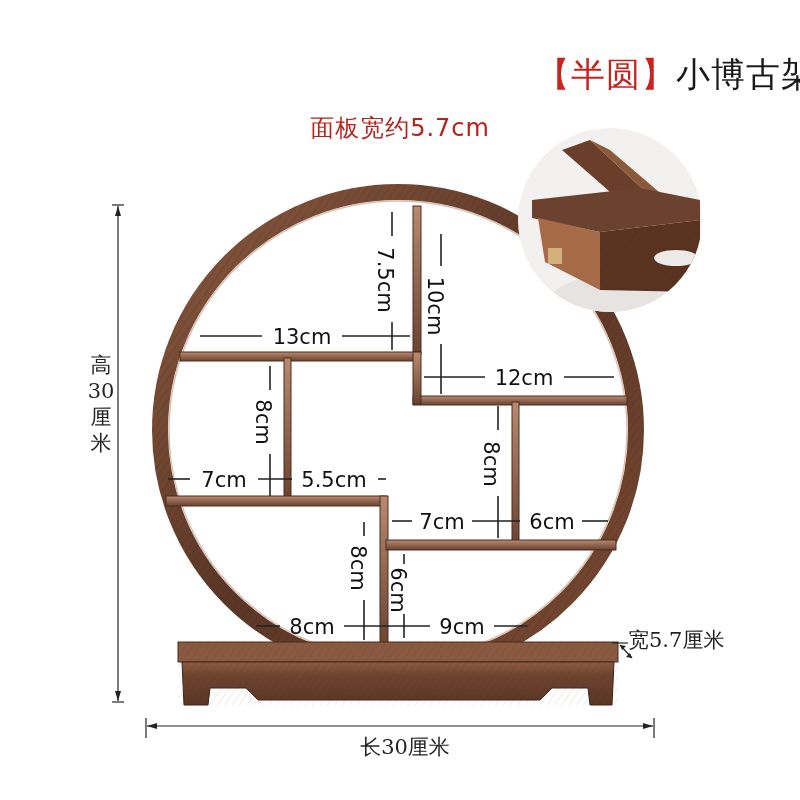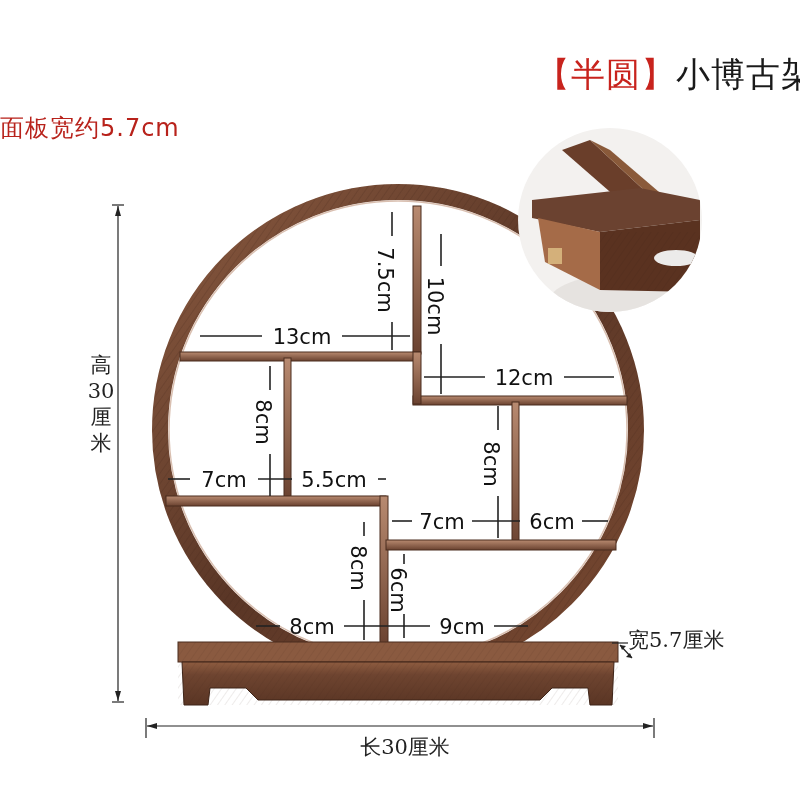--- a/index.html
+++ b/index.html
@@ -1,19 +1,19 @@
 <!DOCTYPE html>
 <html><head>
 <meta charset="utf-8">
 <style>
   html, body { margin:0; padding:0; background:#ffffff; }
   body { width:800px; height:800px; position:relative; overflow:hidden; font-family:"DejaVu Sans", sans-serif; }
   .title { position:absolute; top:52px; left:0; width:800px; text-align:right; font-size:34px; line-height:44px; color:#1a1a1a; letter-spacing:1px;padding-left:16px; }
   .title .red { color:#c8231d; }
-  .subtitle { position:absolute; top:112px; left:0; width:800px; font-size:24px; line-height:32px; color:#b8221b; letter-spacing:1px; }
+  .subtitle { position:absolute; top:112px; left:0; width:800px; text-align:center; font-size:24px; line-height:32px; color:#b8221b; letter-spacing:1px; }
   svg.stage { position:absolute; left:0; top:0; }
   .dim-text { font-family:"DejaVu Sans", sans-serif; font-size:21px; fill:#111; }
   .serif-text { font-family:"DejaVu Serif", serif; font-size:21px; fill:#222; }
 </style>
 </head>
 <body>
 
 <div class="title">
   <span class="red">【</span><span class="red">半圆</span><span class="red">】</span><span>小博古架</span>
 </div>

